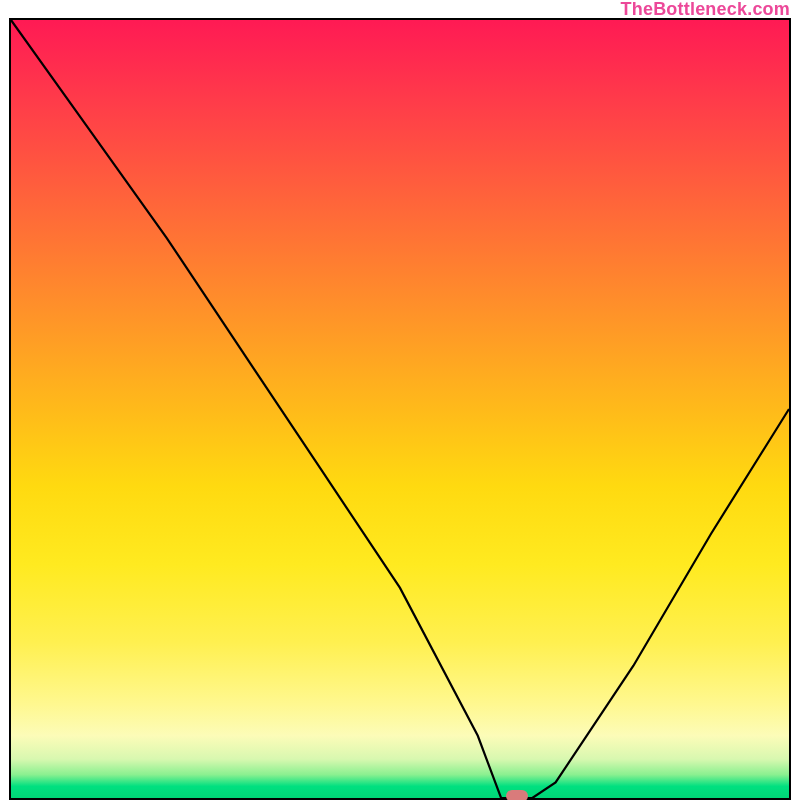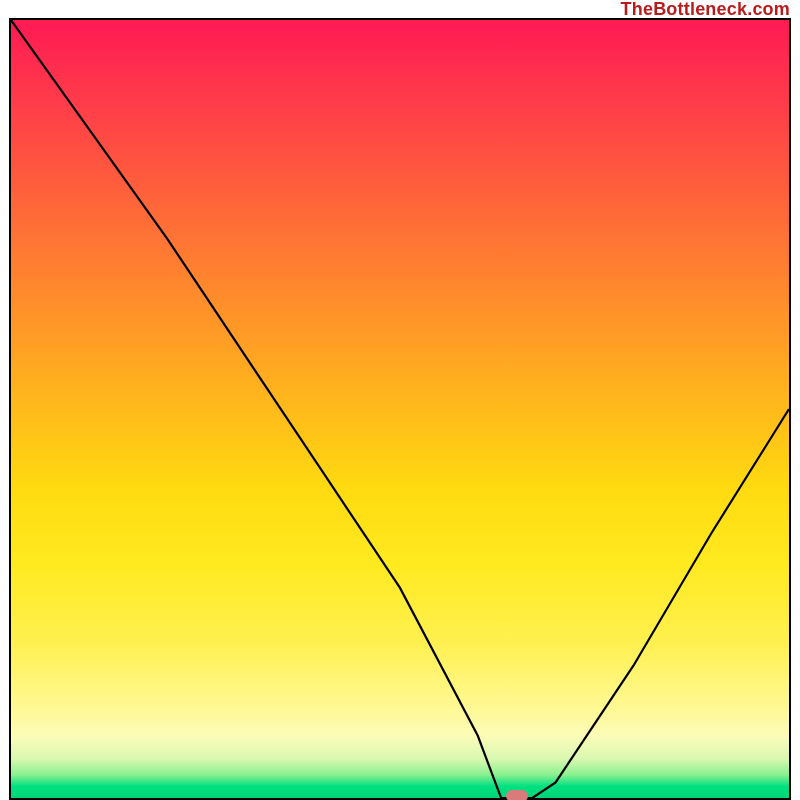--- a/index.html
+++ b/index.html
@@ -36,21 +36,21 @@
     );
     border: 2px solid #000;
     box-sizing: border-box;
   }
   .watermark {
     position: absolute;
     top: -1px;
     right: 10px;
     font-size: 18px;
     font-weight: 600;
-    color: #b91c1c;
+    color: #ec4899;
     font-family: Arial, sans-serif;
     letter-spacing: 0.2px;
   }
   svg.curve {
     position: absolute;
     left: 0;
     top: 0;
   }
   .min-marker {
     position: absolute;

